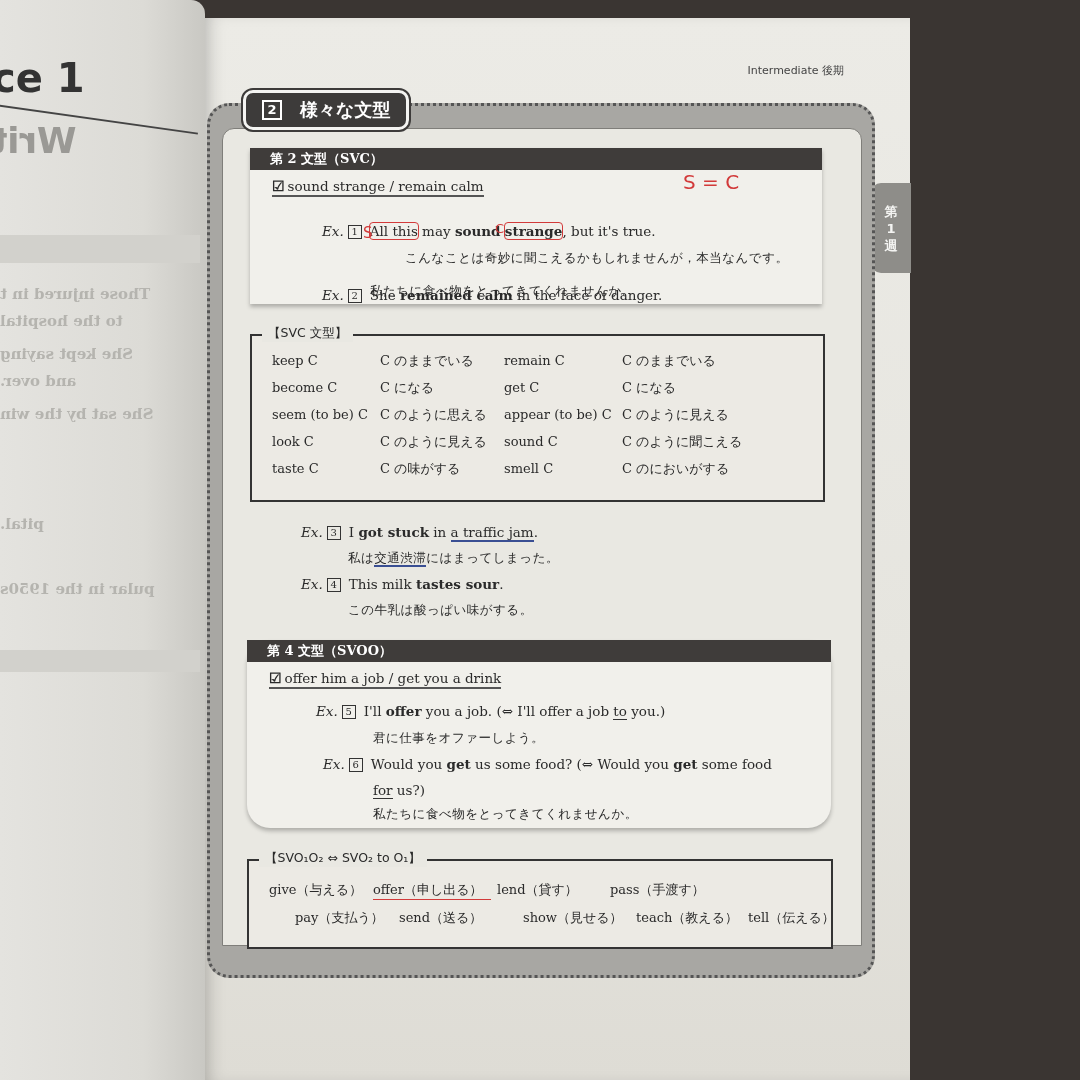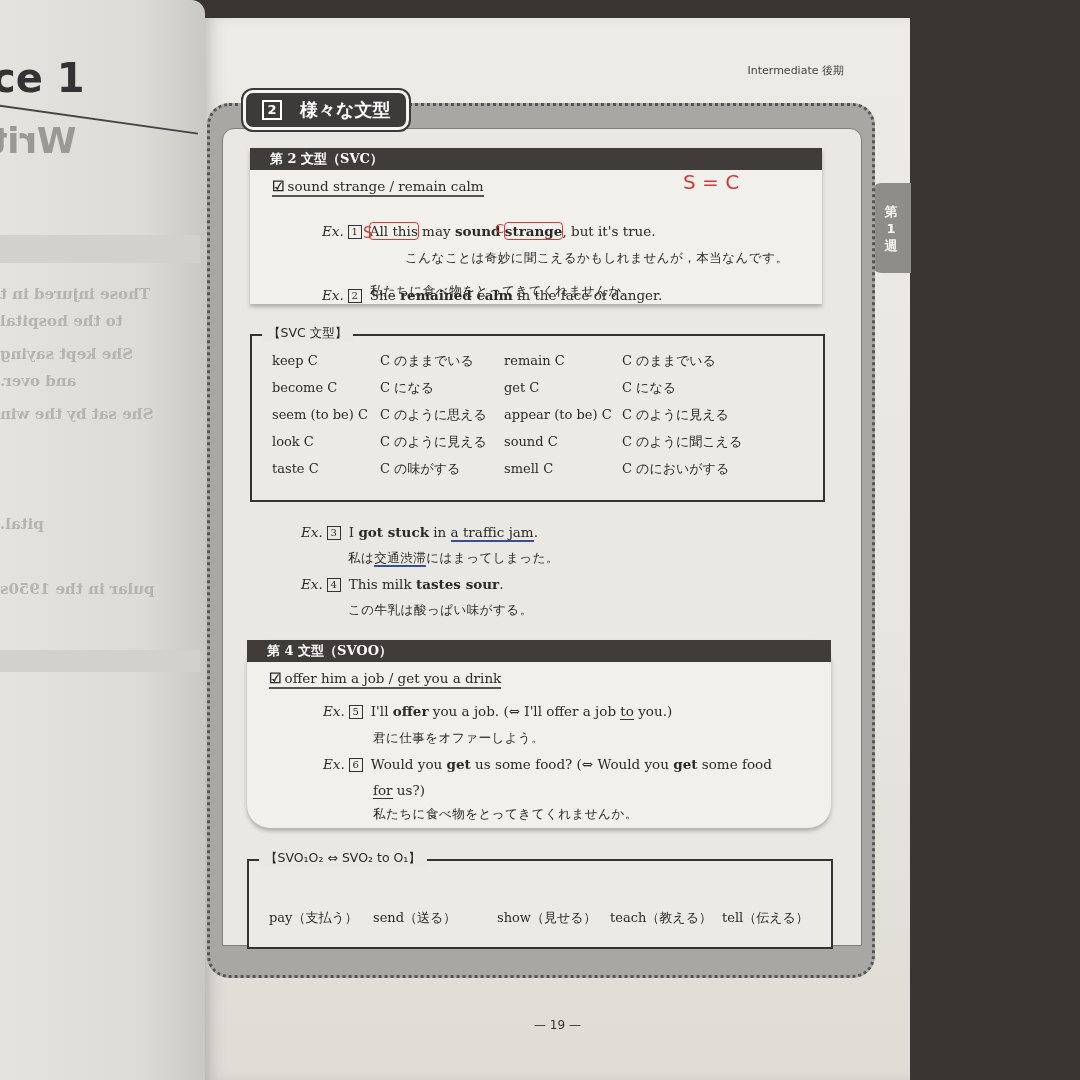--- a/index.html
+++ b/index.html
@@ -210,34 +210,36 @@
   <div class="ex-row" style="left:96px;top:558px;">
     <span class="ex-lbl">Ex.</span><span class="ex-num">4</span><span>This milk </span><b>tastes sour</b><span>.</span>
   </div>
   <div class="ja-row" style="left:143px;top:584px;">この牛乳は酸っぱい味がする。</div>
 
   <div class="card" style="left:42px;top:622px;width:584px;height:188px;border-radius:23px;">
     <div class="card-header">第 4 文型（SVOO）</div>
     <div class="check-line">
       <span class="check-icon">☑</span><span>offer him a job / get you a drink</span>
     </div>
-    <div class="ex-row" style="left:76px;top:63px;">
+    <div class="ex-row" style="left:69px;top:63px;">
       <span class="ex-lbl">Ex.</span><span class="ex-num">5</span><span>I'll </span><b>offer</b><span> you a job. (⇔ I'll offer a job </span><span class="uline">to</span><span> you.)</span>
     </div>
     <div class="ja-row" style="left:126px;top:90px;">君に仕事をオファーしよう。</div>
     <div class="ex-row" style="left:76px;top:116px;">
       <span class="ex-lbl">Ex.</span><span class="ex-num">6</span><span>Would you </span><b>get</b><span> us some food? (⇔ Would you </span><b>get</b><span> some food</span>
     </div>
     <div class="ex-row" style="left:126px;top:142px;">
       <span class="uline">for</span><span> us?)</span>
     </div>
     <div class="ja-row" style="left:126px;top:166px;">私たちに食べ物をとってきてくれませんか。</div>
   </div>
 
   <div class="bracket-box" style="left:42px;top:841px;width:586px;height:90px;">
     <div class="bracket-title">【SVO₁O₂ ⇔ SVO₂ to O₁】</div>
-    <div class="vb-row" style="top:48px;">
+    <div class="vb-row" style="top:20px;">
+      <span style="width:104px;">give（与える）</span><span class="red-u" style="width:118px;">offer（申し出る）</span><span style="width:113px;margin-left:6px;">lend（貸す）</span><span>pass（手渡す）</span>
+    </div>
+    <div class="vb-row" style="top:48px;margin-left:26px;">
       <span style="width:104px;">pay（支払う）</span><span style="width:124px;">send（送る）</span><span style="width:113px;">show（見せる）</span><span style="width:112px;">teach（教える）</span><span>tell（伝える）</span>
     </div>
   </div>
 
-  <div class="page-num">— 19 —</div>
 </div>
 
 </body></html>

